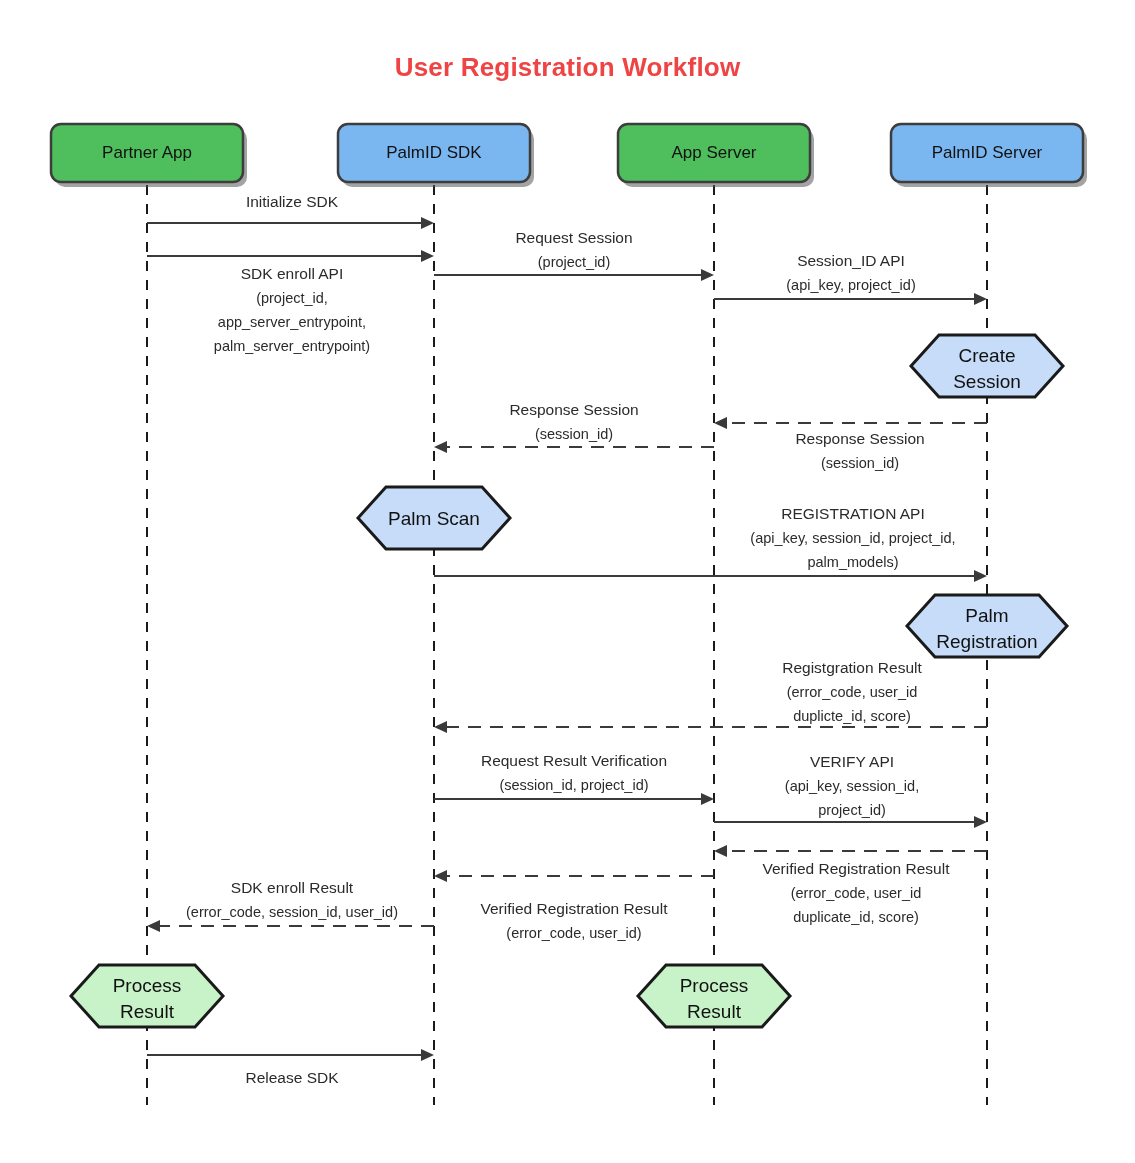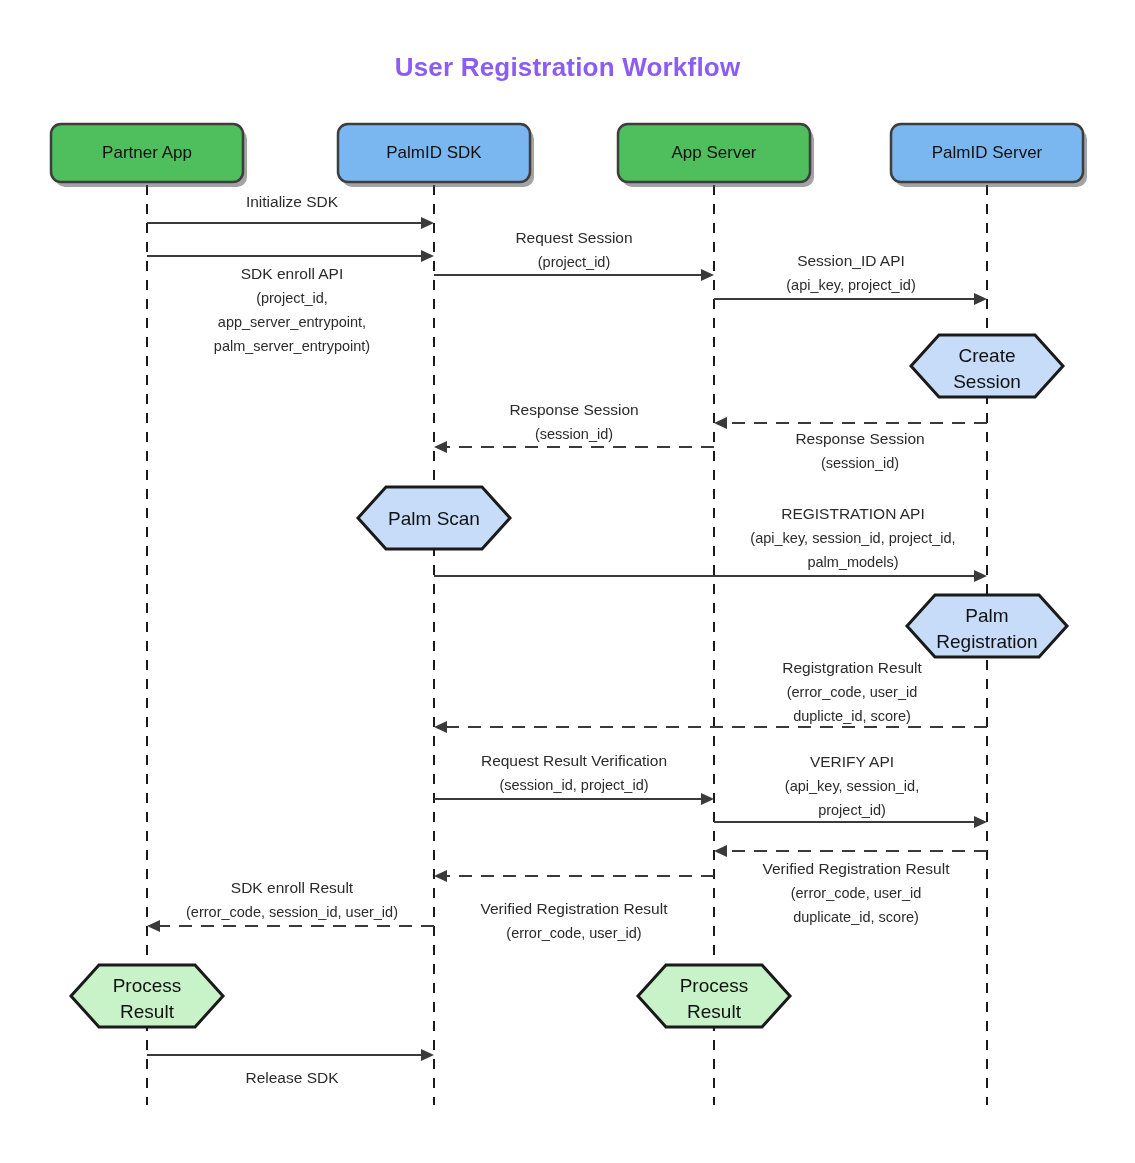--- a/index.html
+++ b/index.html
@@ -19,21 +19,21 @@
     background: #ffffff;
   }
   #diagram-title {
     position: absolute;
     left: 0;
     top: 52px;
     width: 1135px;
     text-align: center;
     font-size: 26px;
     font-weight: bold;
-    color: #8b5cf6;
+    color: #ef4444;
     letter-spacing: 0.2px;
   }
   svg#diagram-canvas {
     position: absolute;
     left: 0;
     top: 0;
     width: 1135px;
     height: 1163px;
   }
   .lifeline {

